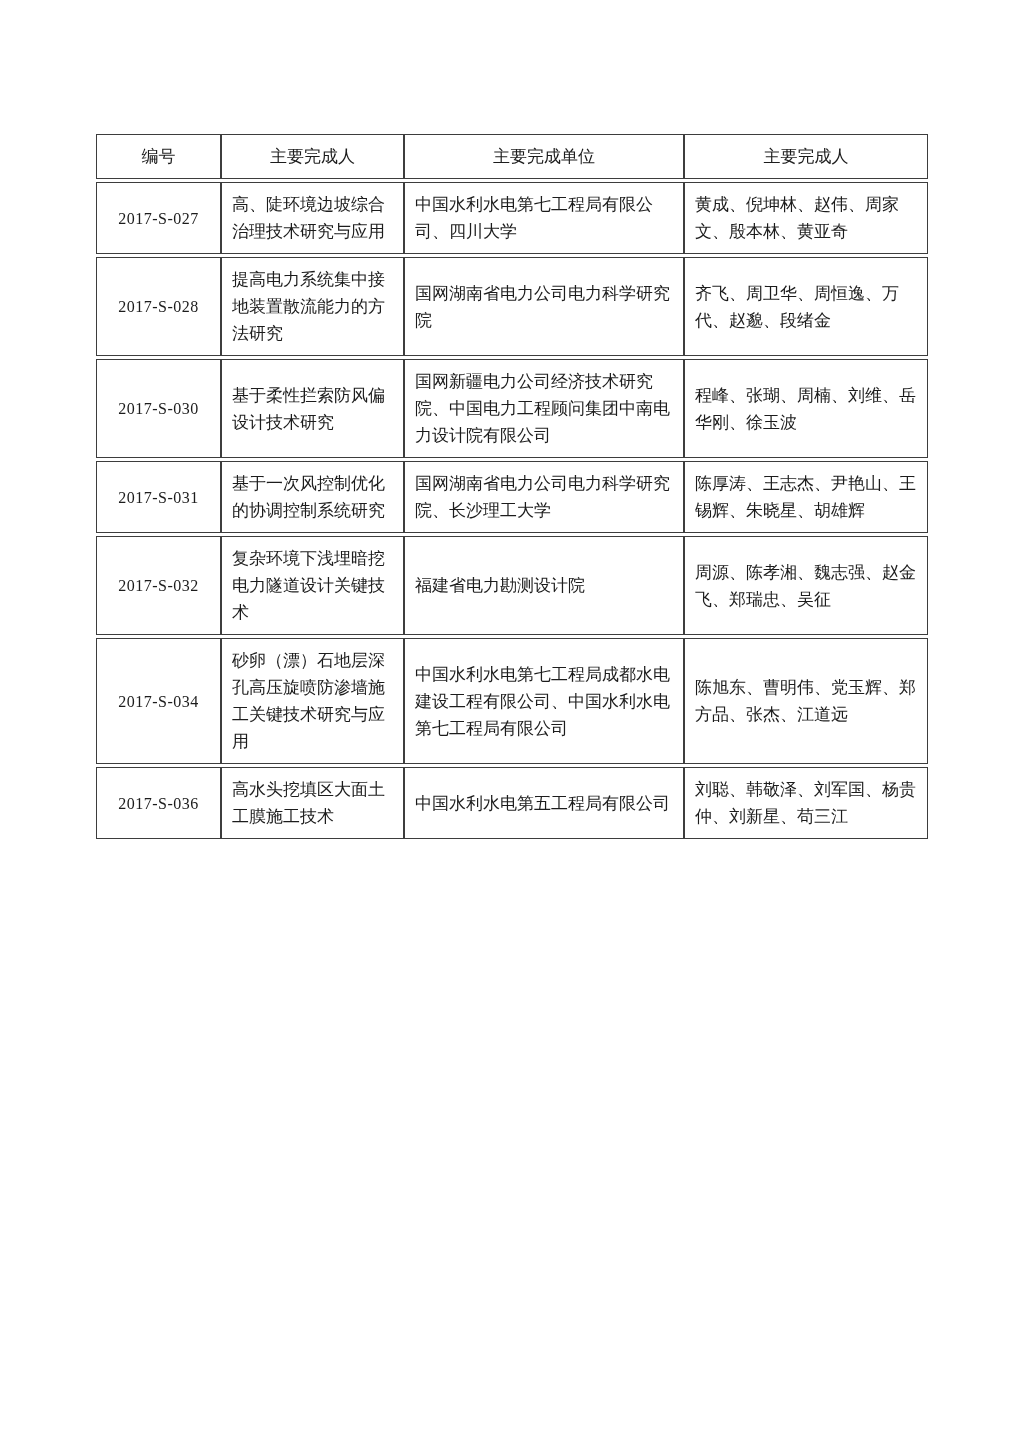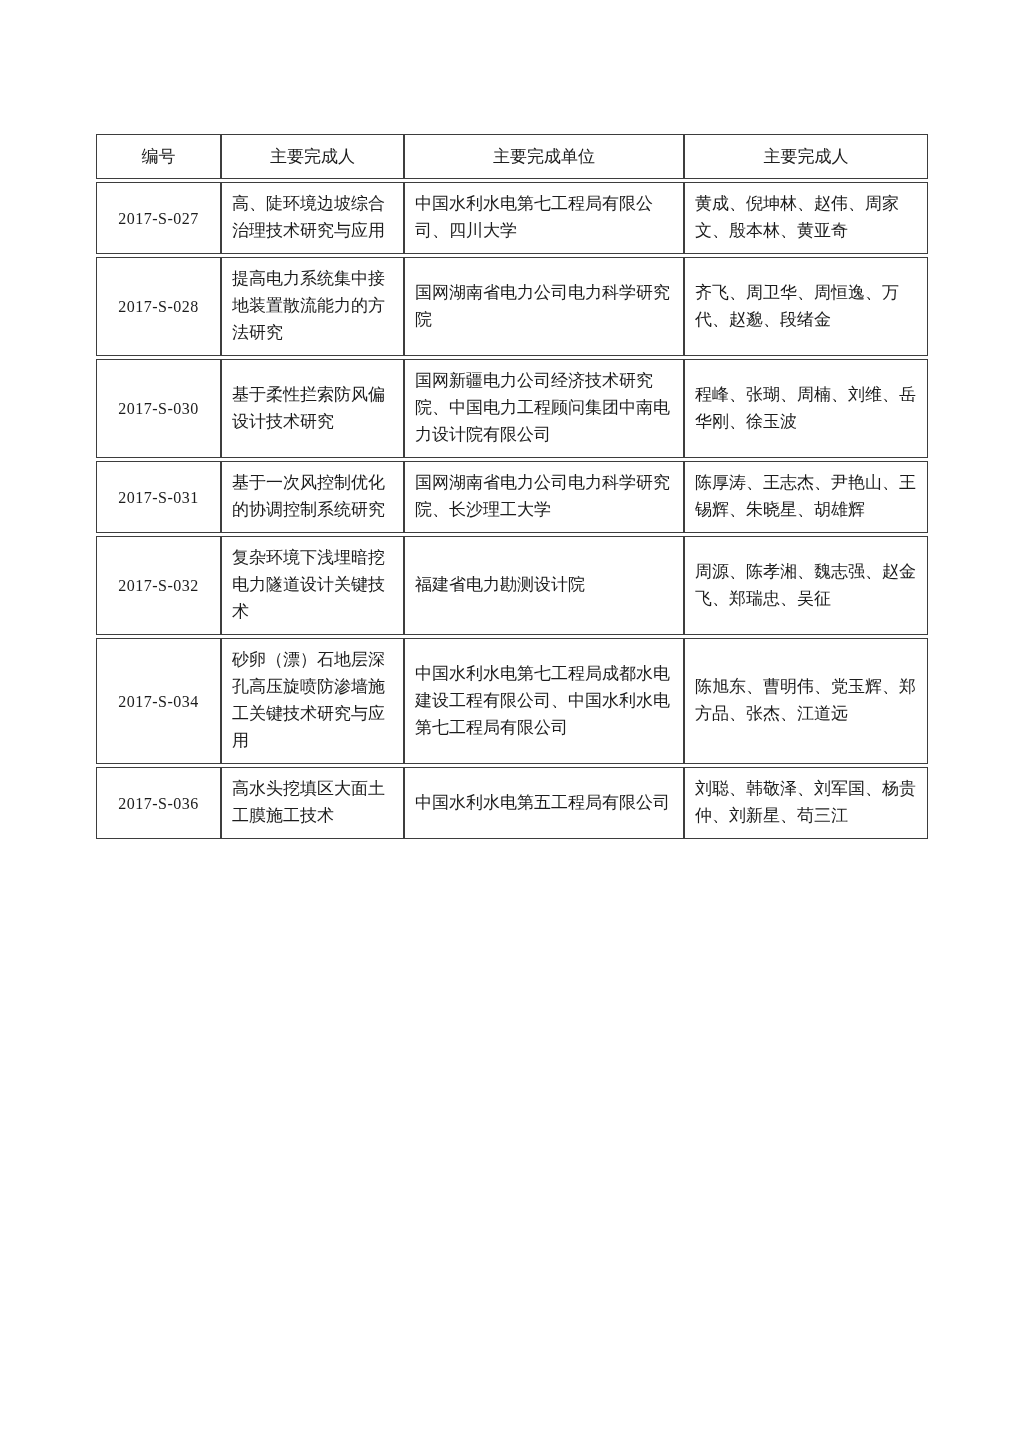--- a/index.html
+++ b/index.html
@@ -44,21 +44,20 @@
   th { text-align: center; padding: 8px 6px; }
   td { padding: 8px 10px; }
   td.c-id {
     text-align: center;
     font-size: 16px;
     letter-spacing: 0.5px;
     white-space: nowrap;
   }
   td.c-name, td.c-unit, td.c-people {
     text-align: left;
-    font-family: Liberation Mono, monospace;
   }
 </style>
 </head>
 <body>
 
 <div class="page">
   <table class="results">
     <colgroup>
       <col class="c1">
         <col class="c2">

